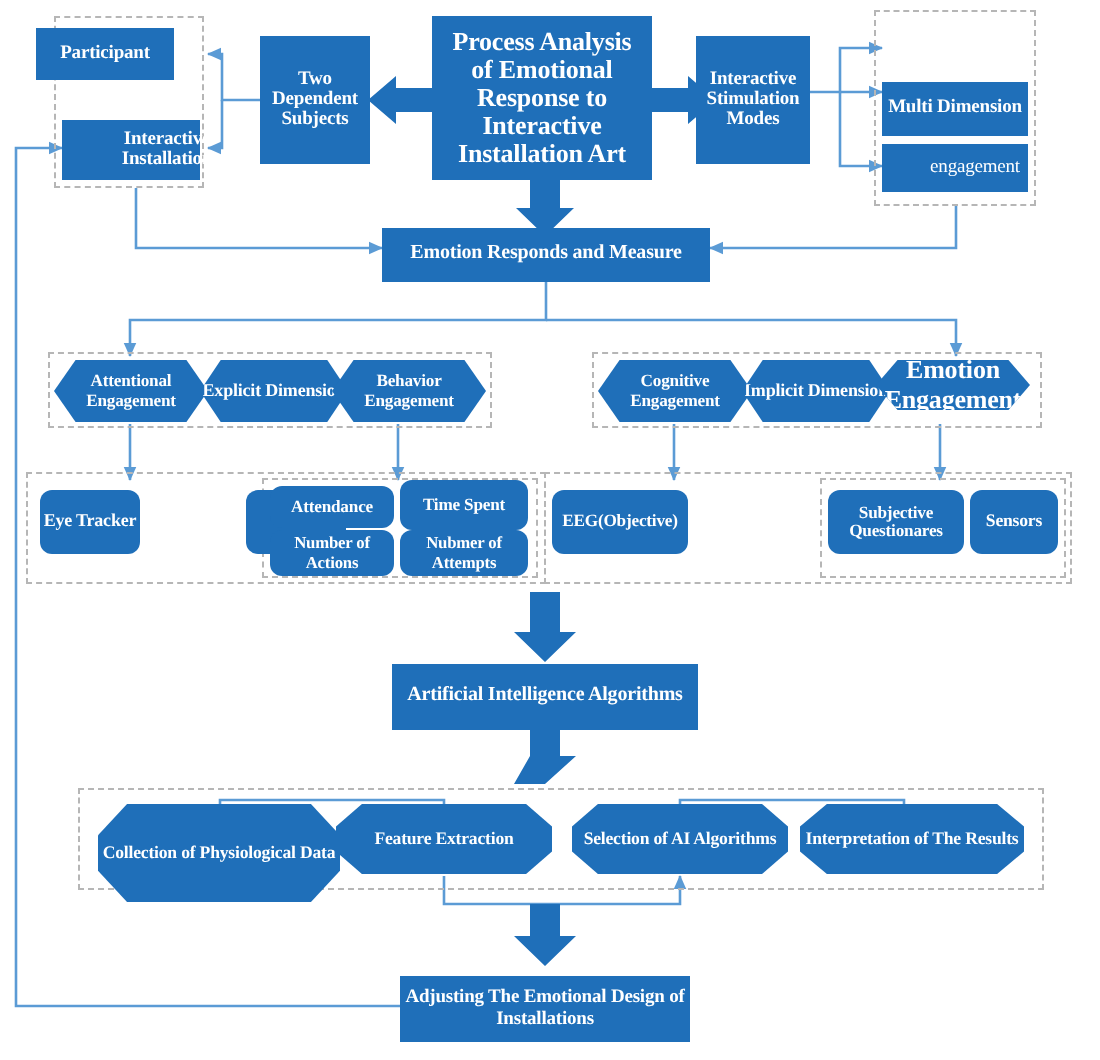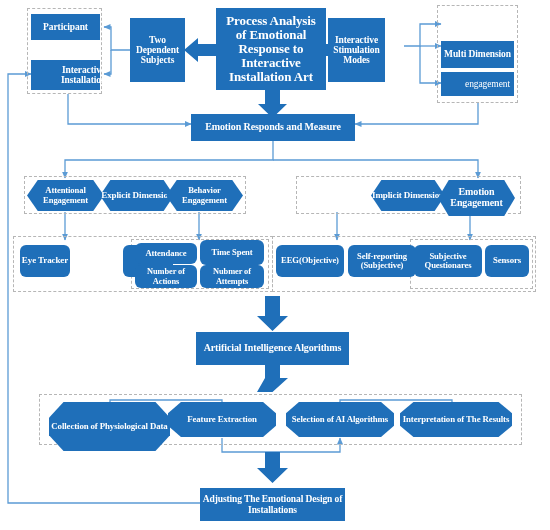--- a/index.html
+++ b/index.html
@@ -113,63 +113,63 @@
       <path d="M265,90 L280,90 L280,104 L287,104 L272.5,118 L258,104 L265,104 z"></path>
 
       <path d="M265,296 L280,296 L280,316 L288,316 L272.5,331 L257,316 L265,316 z"></path>
 
       <path d="M265,365 L280,365 L280,378 L288,378 L272.5,392 L257,392 L265,378 z"></path>
 
       <path d="M265,452 L280,452 L280,468 L288,468 L272.5,483 L257,468 L265,468 z"></path>
     </g>
   </svg>
 
-  <div class="node rect" style="left:31px; top:14px; width:69px; height:26px; font-size:9.5px;">Participant</div>
+  <div class="node rect" style="left:18px; top:14px; width:69px; height:26px; font-size:9.5px;">Participant</div>
 
   <div class="node rect" style="left:31px; top:60px; width:69px; height:30px; font-size:9.5px;padding-left:36px;">Interactive Installation</div>
 
   <div class="node rect" style="left:130px; top:18px; width:55px; height:64px; font-size:9.5px;">Two Dependent Subjects</div>
 
   <div class="node rect" style="left:216px; top:8px; width:110px; height:82px; font-size:13px; padding:16px 4px;">Process Analysis of Emotional Response to Interactive Installation Art</div>
 
-  <div class="node rect" style="left:328px; top:18px; width:57px; height:64px; font-size:9.5px;">Interactive Stimulation Modes</div>
+  <div class="node rect" style="left:348px; top:18px; width:57px; height:64px; font-size:9.5px;">Interactive Stimulation Modes</div>
 
 
   <div class="node rect" style="left:441px; top:41px; width:73px; height:27px; font-size:9.5px;">Multi Dimension</div>
 
   <div class="node rect" style="left:441px; top:72px; width:73px; height:24px; font-size:9.5px; font-weight:normal;padding-left:20px;">engagement</div>
 
   <div class="node rect" style="left:191px; top:114px; width:164px; height:27px; font-size:10px;">Emotion Responds and Measure</div>
 
   <div class="node hex" style="left:27px; top:180px; width:77px; height:31px; font-size:8.6px;">Attentional Engagement</div>
 
   <div class="node hex" style="left:100px; top:180px; width:74px; height:31px; font-size:9px;">Explicit Dimension</div>
 
   <div class="node hex" style="left:166px; top:180px; width:77px; height:31px; font-size:8.6px;">Behavior Engagement</div>
 
+  <div class="node hex" style="left:299px; top:180px; width:77px; height:31px; font-size:8.6px;">Cognitive Engagement</div>
 
   <div class="node hex" style="left:371px; top:180px; width:74px; height:31px; font-size:9px;">Implicit Dimension</div>
 
-  <div class="node hex" style="left:438px; top:180px; width:77px; height:36px; font-size:10px;">Emotion Engagement</div>
+  <div class="node hex" style="left:438px; top:180px; width:77px; height:25px; font-size:13px;">Emotion Engagement</div>
 
   <div class="node round" style="left:20px; top:245px; width:50px; height:32px; font-size:9px;">Eye Tracker</div>
 
   <div class="node round" style="left:75px; top:245px; width:50px; height:32px; font-size:9px;margin-left:48px;">EEG</div>
 
   <div class="node round" style="left:135px; top:243px; width:62px; height:21px; font-size:8.6px;">Attendance</div>
 
   <div class="node round" style="left:200px; top:240px; width:64px; height:25px; font-size:8.6px;">Time Spent</div>
 
   <div class="node round" style="left:135px; top:265px; width:62px; height:23px; font-size:8.4px;">Number of Actions</div>
 
   <div class="node round" style="left:200px; top:265px; width:64px; height:23px; font-size:8.4px;">Nubmer of Attempts</div>
 
   <div class="node round" style="left:276px; top:245px; width:68px; height:32px; font-size:8.6px;">EEG(Objective)</div>
 
-  <div class="node round" style="left:348px; top:245px; width:68px; height:32px; font-size:8.6px;">Self-reporting (Subjective)</div>
 
   <div class="node round" style="left:414px; top:245px; width:68px; height:32px; font-size:8.6px;">Subjective Questionares</div>
 
   <div class="node round" style="left:485px; top:245px; width:44px; height:32px; font-size:8.8px;">Sensors</div>
 
   <div class="node rect" style="left:196px; top:332px; width:153px; height:33px; font-size:10px;">Artificial Intelligence Algorithms</div>
 
   <div class="node oct" style="left:49px; top:402px; width:121px; height:49px; font-size:8.8px;">Collection of Physiological Data</div>
 
   <div class="node oct" style="left:168px; top:402px; width:108px; height:35px; font-size:8.8px;">Feature Extraction</div>

